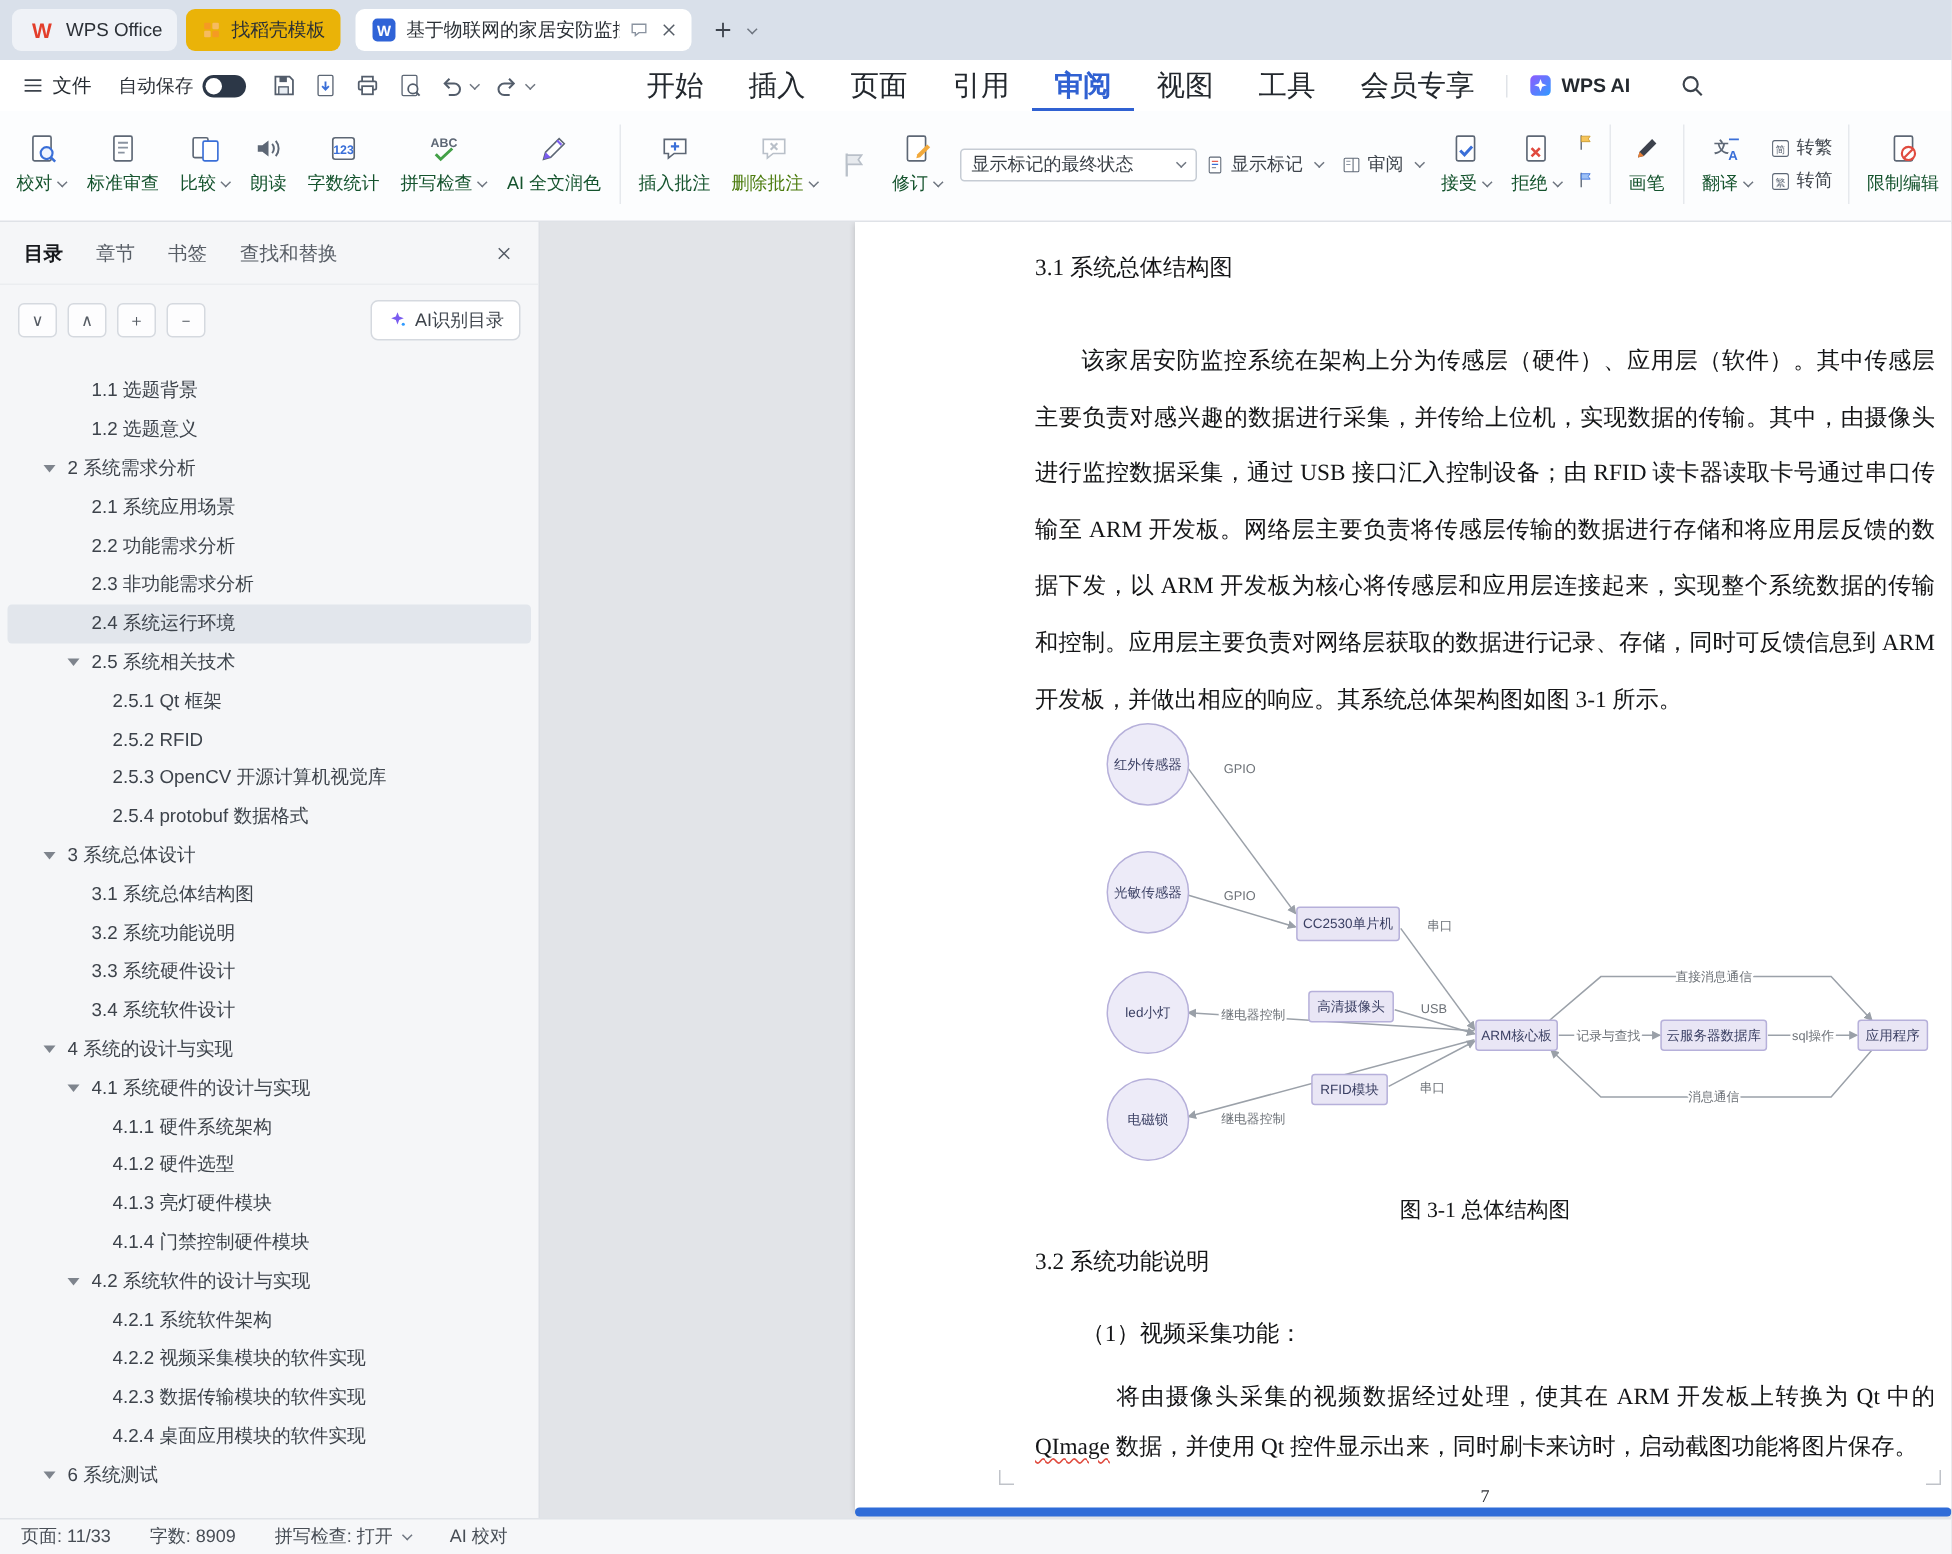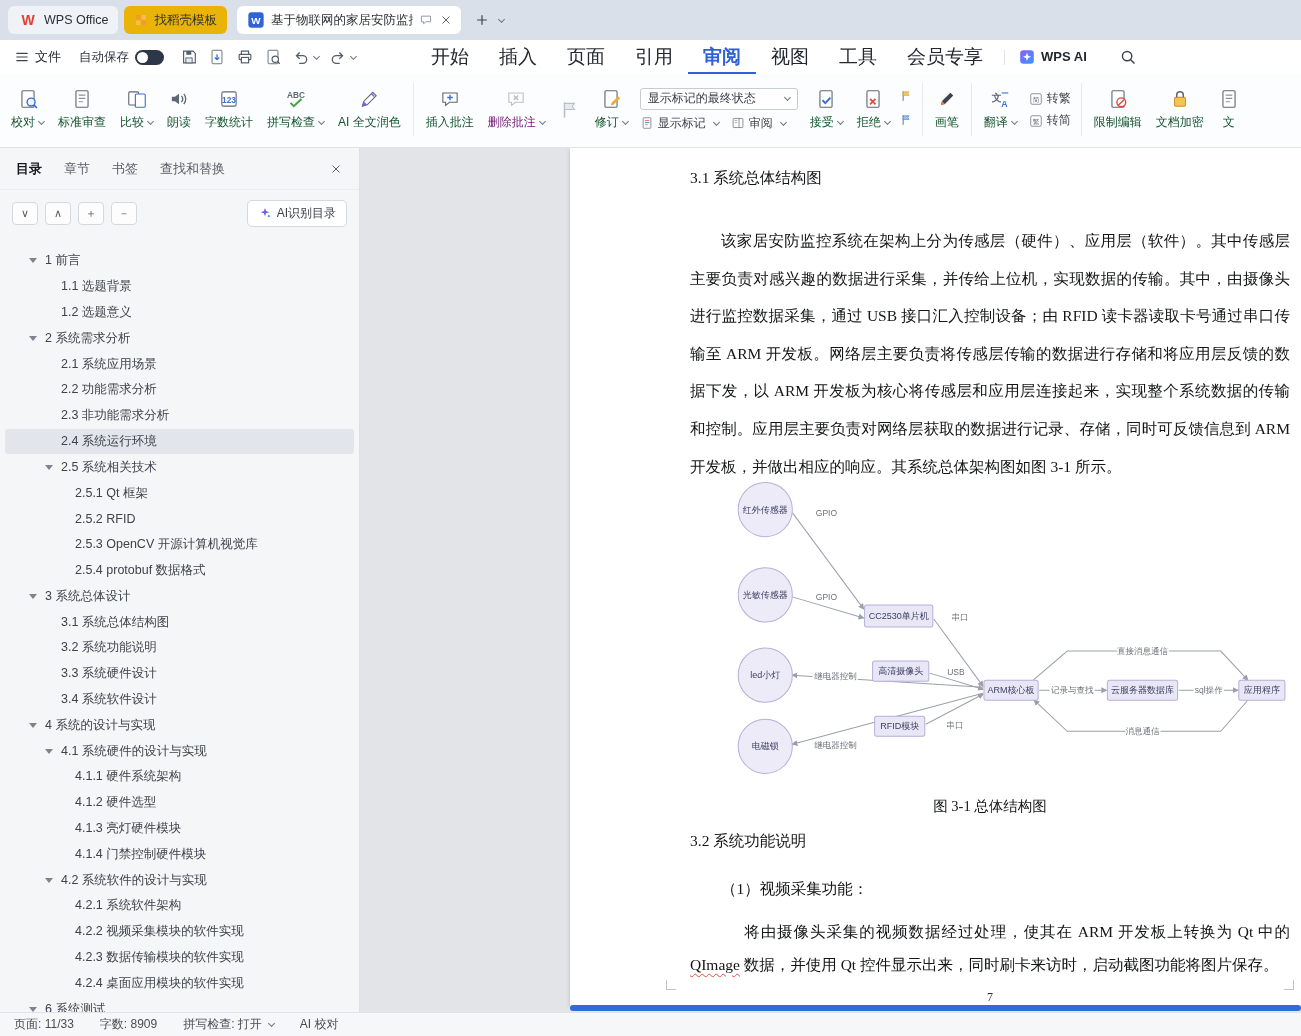--- a/index.html
+++ b/index.html
@@ -31,23 +31,23 @@
 .menuitem{display:flex;align-items:center;padding:0 15px;height:100%;font-size:19px;color:#23282e}
 .menuitem.active{color:#3061d2;box-shadow:inset 0 -2px 0 #3061d2;font-weight:bold}
 .mdiv{width:1px;height:15px;background:#e0e3e8;margin:0 6px}
 .wpsai{display:flex;align-items:flex-start;gap:6px;padding:0 8px;font-size:13px;color:#23282e;font-weight:bold}
 .searchbtn{margin-left:24px;display:flex;align-items:center}
 
 .ribbon{position:absolute;left:0;top:74px;width:100%;height:74px;background:#fcfdfe;border-bottom:1px solid #dfe2e7;display:flex;align-items:center;padding:2px 4px 4px;overflow:hidden}
 .rbtn{display:flex;flex-direction:column;align-items:center;padding:3px 7px;border-radius:4px;flex:none}
 .ric{width:22px;height:22px;display:block;flex:none}
 .rlabel{display:flex;align-items:center;margin-top:4px;font-size:12px;color:#14532d;white-space:nowrap}
-.rbtn.disabled .rlabel{color:#701a75}
+.rbtn.disabled .rlabel{color:#4d7c0f}
 .rdiv{width:1px;align-self:stretch;background:#e6e9ed;margin:7px 5px;flex:none}
-.revcol{display:flex;flex-direction:column;gap:5px;margin:0 5px;flex:none}
+.revcol{display:flex;flex-direction:row;gap:5px;margin:0 5px;flex:none}
 .rdropdown{width:158px;height:22px;border:1px solid #c6ccd4;border-radius:3px;background:#fff;display:flex;align-items:center;justify-content:space-between;padding:0 7px;font-size:12px;color:#3a4047}
 .smallrow{display:flex;gap:12px}
 .sbtn{display:flex;align-items:center;gap:4px;font-size:12px;color:#3e444c;white-space:nowrap}
 .navcol{display:flex;flex-direction:column;gap:6px;margin:0 3px;flex:none}
 .zcol{display:flex;flex-direction:column;gap:5px;margin:0 5px;flex:none}
 
 .sidebar{position:absolute;left:0;top:148px;width:360px;height:864px;background:#f5f6f8;border-right:1px solid #dde0e5}
 .sidetabs{height:42px;display:flex;align-items:center;gap:22px;padding:0 16px;font-size:13px;color:#585e66;border-bottom:1px solid #ebedf0}
 .sidetab.active{color:#17191d;font-weight:bold}
 .sideclose{margin-left:auto;display:flex}
@@ -462,26 +462,20 @@
       <span class="stbtn">－</span>
       <span class="aibtn">
           <span class="ic14"><svg viewBox="0 0 20 20" width="100%" height="100%">
               <path d="M10 3l1.6 4.2L16 8.8l-4.4 1.6L10 14.8 8.4 10.4 4 8.8l4.4-1.6z" fill="#7a5cf0"></path>
               <circle cx="15.5" cy="14.5" r="1.5" fill="#2f9bff"></circle>
             </svg></span>
           <span>AI识别目录</span>
         </span>
     </div>
     <div class="toclist">
-        <div class="toc-item lvl0">
-          <span class="toc-caret">
-            <span class="tri"></span>
-          </span>
-          <span class="toc-label">1 前言</span>
-        </div>
         <div class="toc-item lvl1">
           <span class="toc-caret hide"></span>
           <span class="toc-label">1.1 选题背景</span>
         </div>
         <div class="toc-item lvl1">
           <span class="toc-caret hide"></span>
           <span class="toc-label">1.2 选题意义</span>
         </div>
         <div class="toc-item lvl0">
           <span class="toc-caret">

